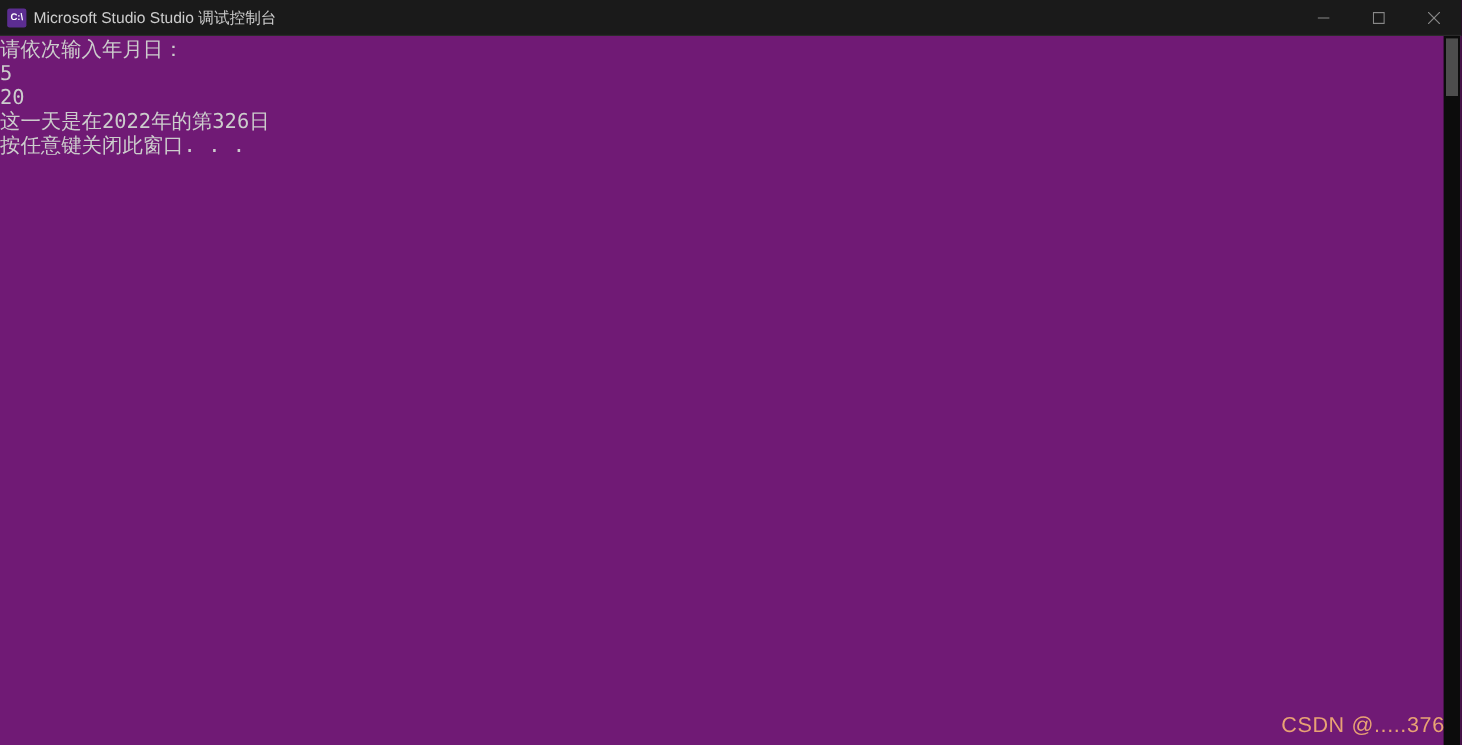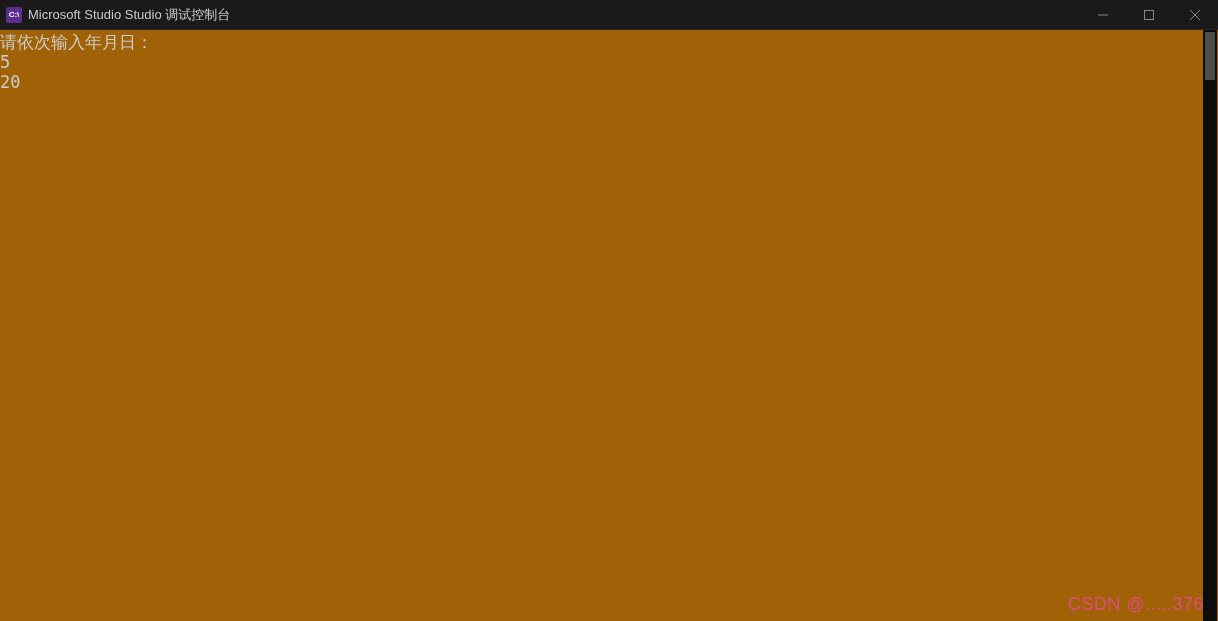--- a/index.html
+++ b/index.html
@@ -57,21 +57,21 @@
       color: #888;
       cursor: pointer;
     }
     .window-control svg {
       width: 10px;
       height: 10px;
     }
     .console-body {
       position: relative;
       height: calc(100% - 30px);
-      background: #a16207;
+      background: #701a75;
       padding: 2px 0 0 0;
       color: #cccccc;
       font-size: 17px;
       line-height: 20px;
     }
     .console-line {
       white-space: pre;
       font-family: "NSimSun", "SimSun", "Consolas", monospace;
     }
     .scrollbar {
@@ -88,21 +88,21 @@
       left: 2px;
       width: 10px;
       height: 48px;
       background: #4d4d4d;
       border-radius: 0;
     }
     .watermark {
       position: absolute;
       bottom: 6px;
       right: 14px;
-      color: #ec4899;
+      color: #fdba74;
       font-family: "Segoe UI", Arial, sans-serif;
       font-size: 18px;
       opacity: 0.85;
       letter-spacing: 0.5px;
     }
   </style>
 </head>
 <body>
 
 <div class="titlebar">
@@ -129,20 +129,22 @@
           <line x1="10" y1="0" x2="0" y2="10" stroke="currentColor" stroke-width="1"></line>
         </svg>
     </div>
   </div>
 </div>
 
 <div class="console-body">
   <div class="console-line">请依次输入年月日：</div>
   <div class="console-line">5</div>
   <div class="console-line">20</div>
+  <div class="console-line">这一天是在2022年的第326日</div>
   <div class="console-line"></div>
+  <div class="console-line">按任意键关闭此窗口. . .</div>
 </div>
 
 <div class="scrollbar">
   <div class="scrollbar-thumb"></div>
 </div>
 
 <div class="watermark">CSDN @.....376</div>
 
 </body></html>

